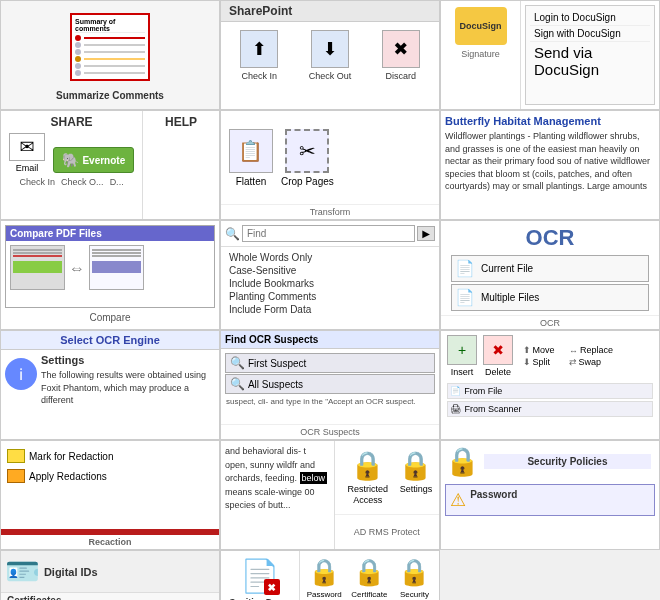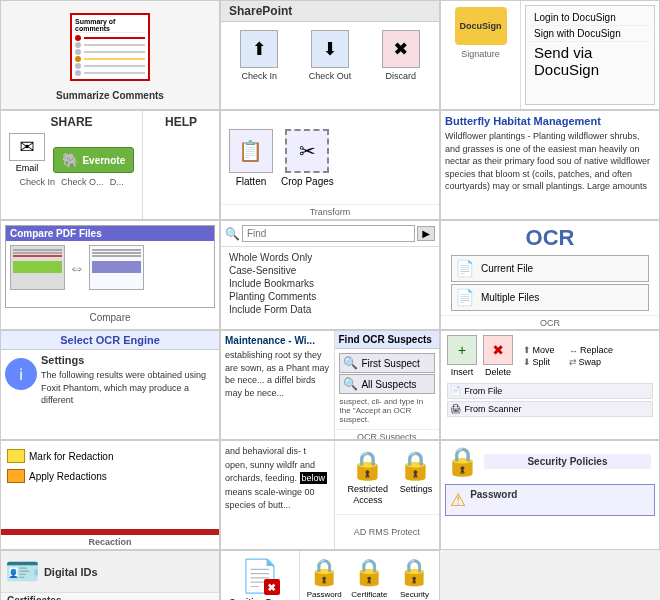--- a/index.html
+++ b/index.html
@@ -193,24 +193,20 @@
     <div style="display:flex; gap:4px; padding:4px; flex:1;">
       <div style="width:32px; height:32px; background:#6688ff; border-radius:50%; display:flex; align-items:center; justify-content:center; color:white; font-size:16px; flex-shrink:0; margin-top:4px;">ℹ</div>
       <div style="flex:1;">
         <div style="font-size:11px; font-weight:bold; color:#333; margin-bottom:3px;">Settings</div>
         <div style="font-size:9px; color:#333; line-height:1.4;">The following results were obtained using Foxit Phantom, which may produce a different</div>
       </div>
     </div>
   </div>
 
   <div class="cell" style="background:white; flex-direction:row;">
-    <div style="flex:1; padding:4px; border-right:1px solid #ddd; overflow:hidden;">
-      <div style="font-size:10px; font-weight:bold; color:#003366; margin-bottom:3px;">Maintenance - Wi...</div>
-      <div style="font-size:9px; color:#333; line-height:1.4;">establishing root sy they are sown, as a Phant may be nece... a diffel birds may be nece...</div>
-    </div>
     <div style="flex:1; display:flex; flex-direction:column;">
       <div style="font-size:10px; font-weight:bold; background:#e0e8ff; padding:3px 4px; border-bottom:1px solid #ccc;">Find OCR Suspects</div>
       <div style="padding:3px;">
         <div style="display:flex; align-items:center; gap:3px; padding:2px 4px; margin:1px; background:#e8e8f0; border:1px solid #aaa; cursor:pointer; font-size:10px;">
           <span style="font-size:12px; color:#4466aa;">🔍</span>
           <span>First Suspect</span>
         </div>
         <div style="display:flex; align-items:center; gap:3px; padding:2px 4px; margin:1px; background:#e8e8f0; border:1px solid #aaa; cursor:pointer; font-size:10px;">
           <span style="font-size:12px; color:#4466aa;">🔍</span>
           <span>All Suspects</span>

